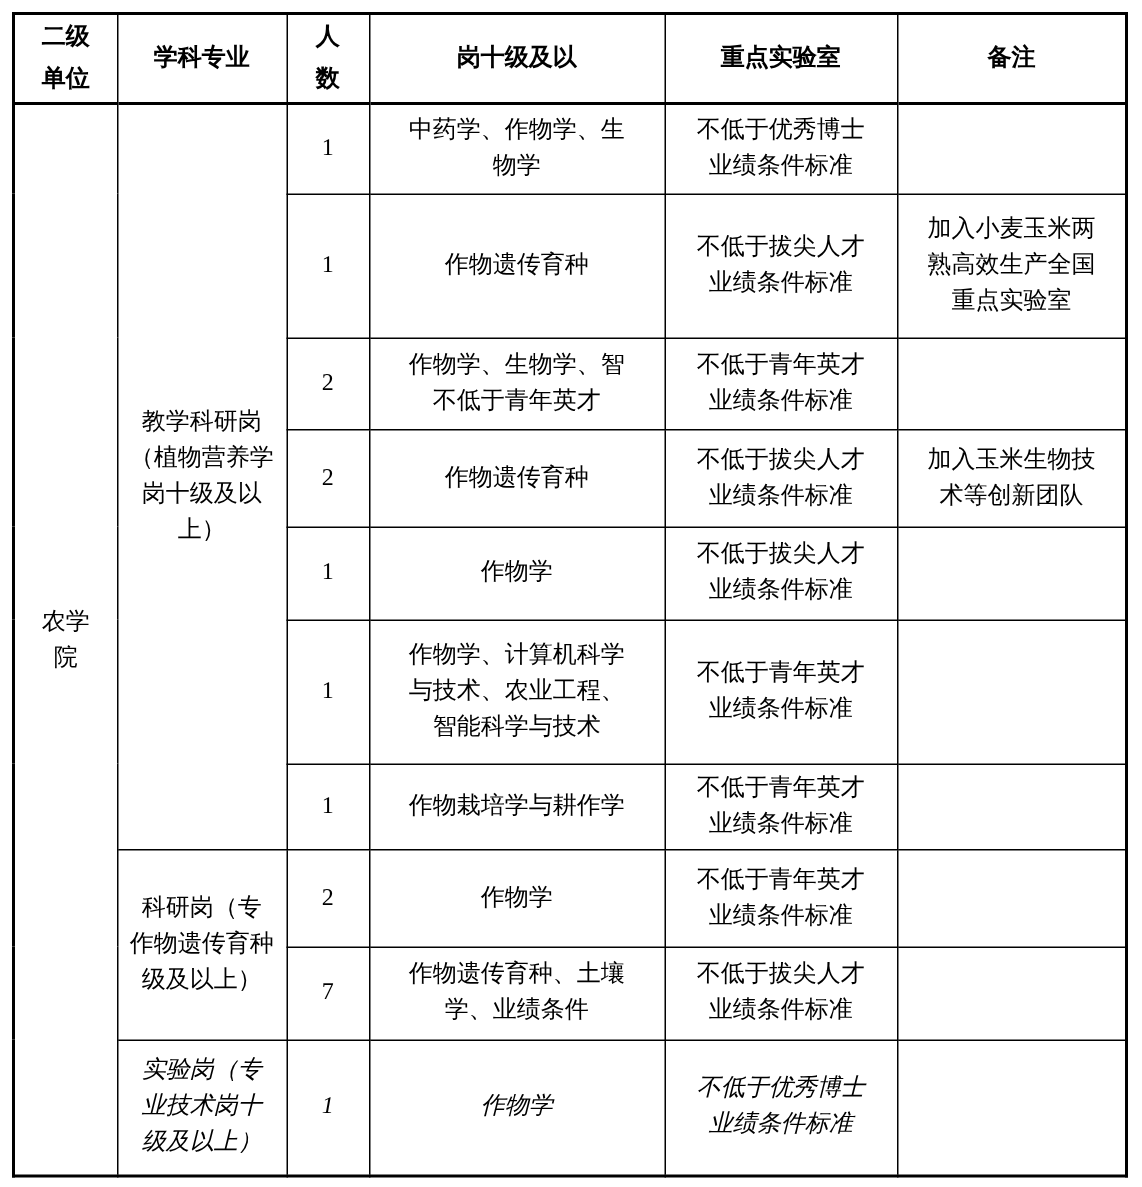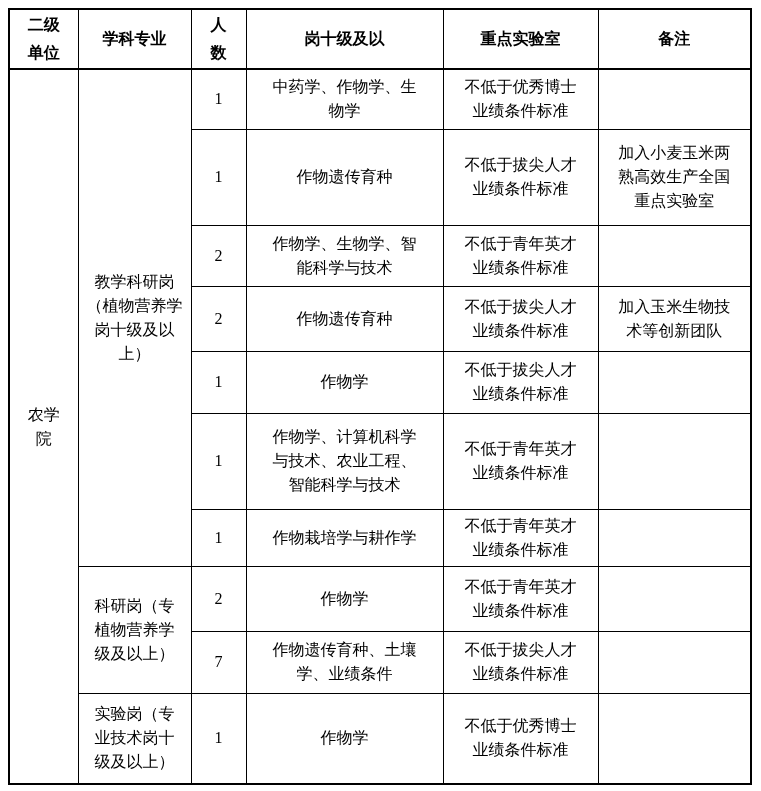--- a/index.html
+++ b/index.html
@@ -43,21 +43,21 @@
   tr.hrow  { height: 60px; }
   tr.r1    { height: 60px; }
   tr.r2    { height: 96px; }
   tr.r3    { height: 61px; }
   tr.r4    { height: 65px; }
   tr.r5    { height: 62px; }
   tr.r6    { height: 96px; }
   tr.r7    { height: 57px; }
   tr.r8    { height: 65px; }
   tr.r9    { height: 62px; }
-  tr.r10   { height: 91px; }
+  tr.r10   { height: 91px; font-style: italic; }
 </style>
 </head>
 <body>
 
 <div class="page">
   <table class="recruit">
     <colgroup>
       <col style="width:69px">
       <col style="width:113px">
       <col style="width:55px">
@@ -97,21 +97,21 @@
         <td>作物遗传育种</td>
         <td>不低于拔尖人才
 业绩条件标准</td>
         <td>加入小麦玉米两
 熟高效生产全国
 重点实验室</td>
       </tr>
       <tr class="r3">
         <td>2</td>
         <td>作物学、生物学、智
-能科学与技术</td>
+不低于青年英才</td>
         <td>不低于青年英才
 业绩条件标准</td>
         <td></td>
       </tr>
       <tr class="r4">
         <td>2</td>
         <td>作物遗传育种</td>
         <td>不低于拔尖人才
 业绩条件标准</td>
         <td>加入玉米生物技
@@ -135,21 +135,21 @@
       </tr>
       <tr class="r7">
         <td>1</td>
         <td>作物栽培学与耕作学</td>
         <td>不低于青年英才
 业绩条件标准</td>
         <td></td>
       </tr>
       <tr class="r8">
         <td rowspan="2">科研岗（专
-植物营养学
+作物遗传育种
 级及以上）</td>
         <td>2</td>
         <td>作物学</td>
         <td>不低于青年英才
 业绩条件标准</td>
         <td></td>
       </tr>
       <tr class="r9">
         <td>7</td>
         <td>作物遗传育种、土壤

